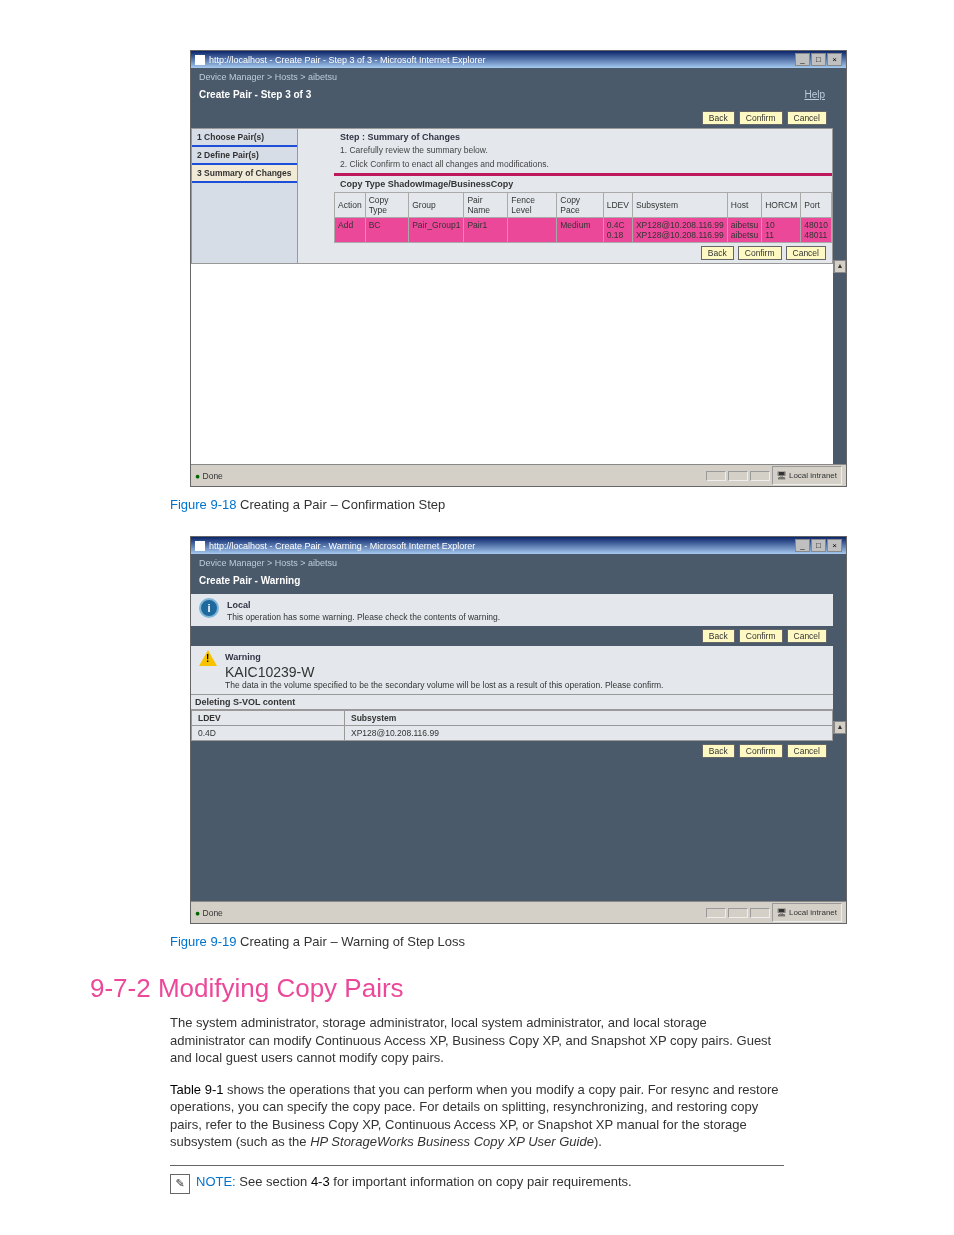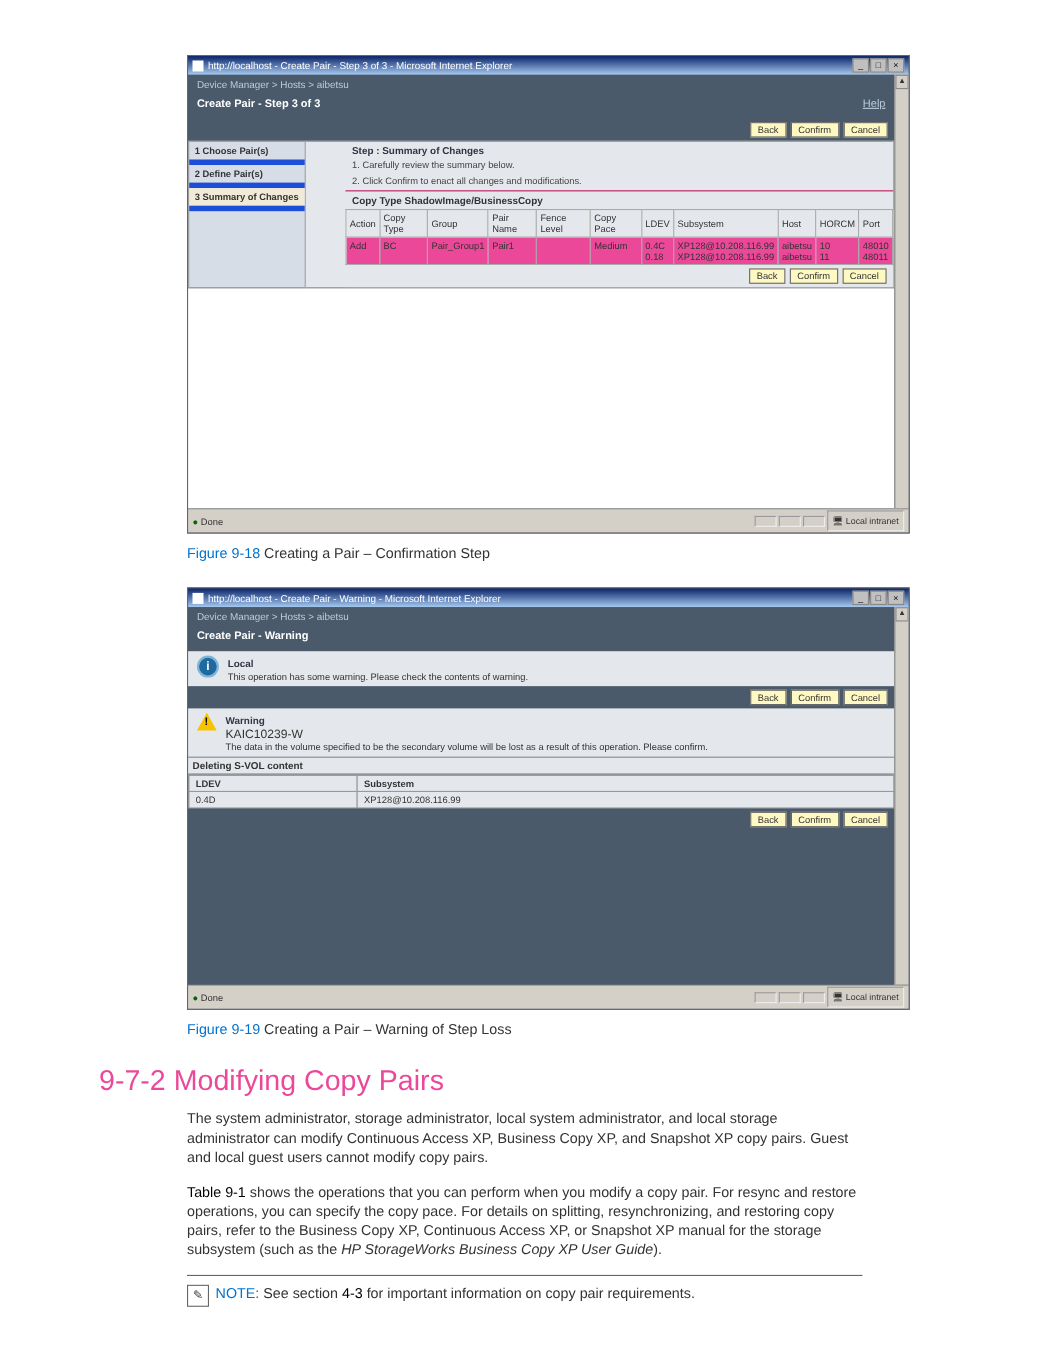--- a/index.html
+++ b/index.html
@@ -5,21 +5,21 @@
   body {
     margin: 0;
     padding: 50px 90px;
     font-family: Arial, Helvetica, sans-serif;
     font-size: 13px;
     color: #333;
     background: #fff;
     width: 954px;
     box-sizing: border-box;
   }
-  .figure-wrap { margin-left: 80px; margin-bottom: 10px; }
+  .figure-wrap { margin-left: 100px; margin-bottom: 10px; }
   .browser-window {
     border: 1px solid #666;
     background: #4a5a6a;
     width: 655px;
   }
   .titlebar {
     background: linear-gradient(#0a246a, #a6caf0);
     color: #fff;
     font-size: 9px;
     padding: 2px 4px;
@@ -40,21 +40,21 @@
     font-size: 8px; color: #000;
   }
   .scroll-stub {
     width: 12px; background: #d4d0c8;
     border-left: 1px solid #888;
   }
   .scroll-stub .arrow {
     height: 11px; border: 1px solid #888; background: #d4d0c8;
     font-size: 7px; text-align: center; line-height: 10px;
   }
-  .content-row { display: flex; }
+  .content-row { display: flex; align-items: center; }
   .content-area { flex: 1; background: #4a5a6a; }
   .breadcrumb {
     color: #bcd;
     font-size: 9px;
     padding: 4px 8px;
   }
   .page-header {
     color: #fff;
     font-size: 10px;
     font-weight: bold;
@@ -81,21 +81,21 @@
   .wizard-row { display: flex; }
   .wiz-steps {
     width: 105px;
     background: #d6dde6;
     border: 1px solid #999;
   }
   .wiz-steps div {
     font-size: 8.5px;
     padding: 3px 5px;
     color: #333;
-    border-bottom: 5px solid #1d4ed8;
+    border-bottom: 2px solid #1d4ed8;
     font-weight: bold;
   }
   .wiz-steps .active { background: #f0ead6; }
   .wiz-main {
     flex: 1;
     background: #e4e8ec;
     border: 1px solid #999; border-left: none; padding-left: 36px;
   }
   .step-title {
     font-size: 9px; font-weight: bold;
@@ -103,21 +103,21 @@
     color: #334;
   }
   .step-note {
     font-size: 8.5px;
     padding: 0 6px 4px 6px;
     color: #444;
   }
   .section-title {
     font-size: 9px; font-weight: bold;
     padding: 3px 6px;
-    border-top: 1px solid #be185d;
+    border-top: 3px solid #be185d;
   }
   table.data {
     width: 100%;
     border-collapse: collapse;
     background: #fff;
     font-size: 8.5px;
     color: #333;
     border-top: 1px solid #999;
   }
   table.data th {
@@ -355,21 +355,21 @@
           <span class="btn">Confirm</span>
           <span class="btn">Cancel</span>
         </div>
         <div class="notice-block">
           <div class="notice-row">
             <div style="width:18px;position:relative;">
                 <div class="warn-icon"></div>
               </div>
             <div style="flex:1;">
               <div class="small-head">Warning</div>
-              <div style="font-size:11px;">KAIC10239-W</div>
+              <div style="font-size:14px;">KAIC10239-W</div>
               <div style="font-size:8.5px;">The data in the volume specified to be the secondary volume will be lost as a result of this operation. Please confirm.</div>
             </div>
           </div>
         </div>
         <div class="deleting">Deleting S-VOL content</div>
         <table class="tbl2">
           <tbody>
               <tr>
             <th style="width:140px;">LDEV</th>
             <th>Subsystem</th>

